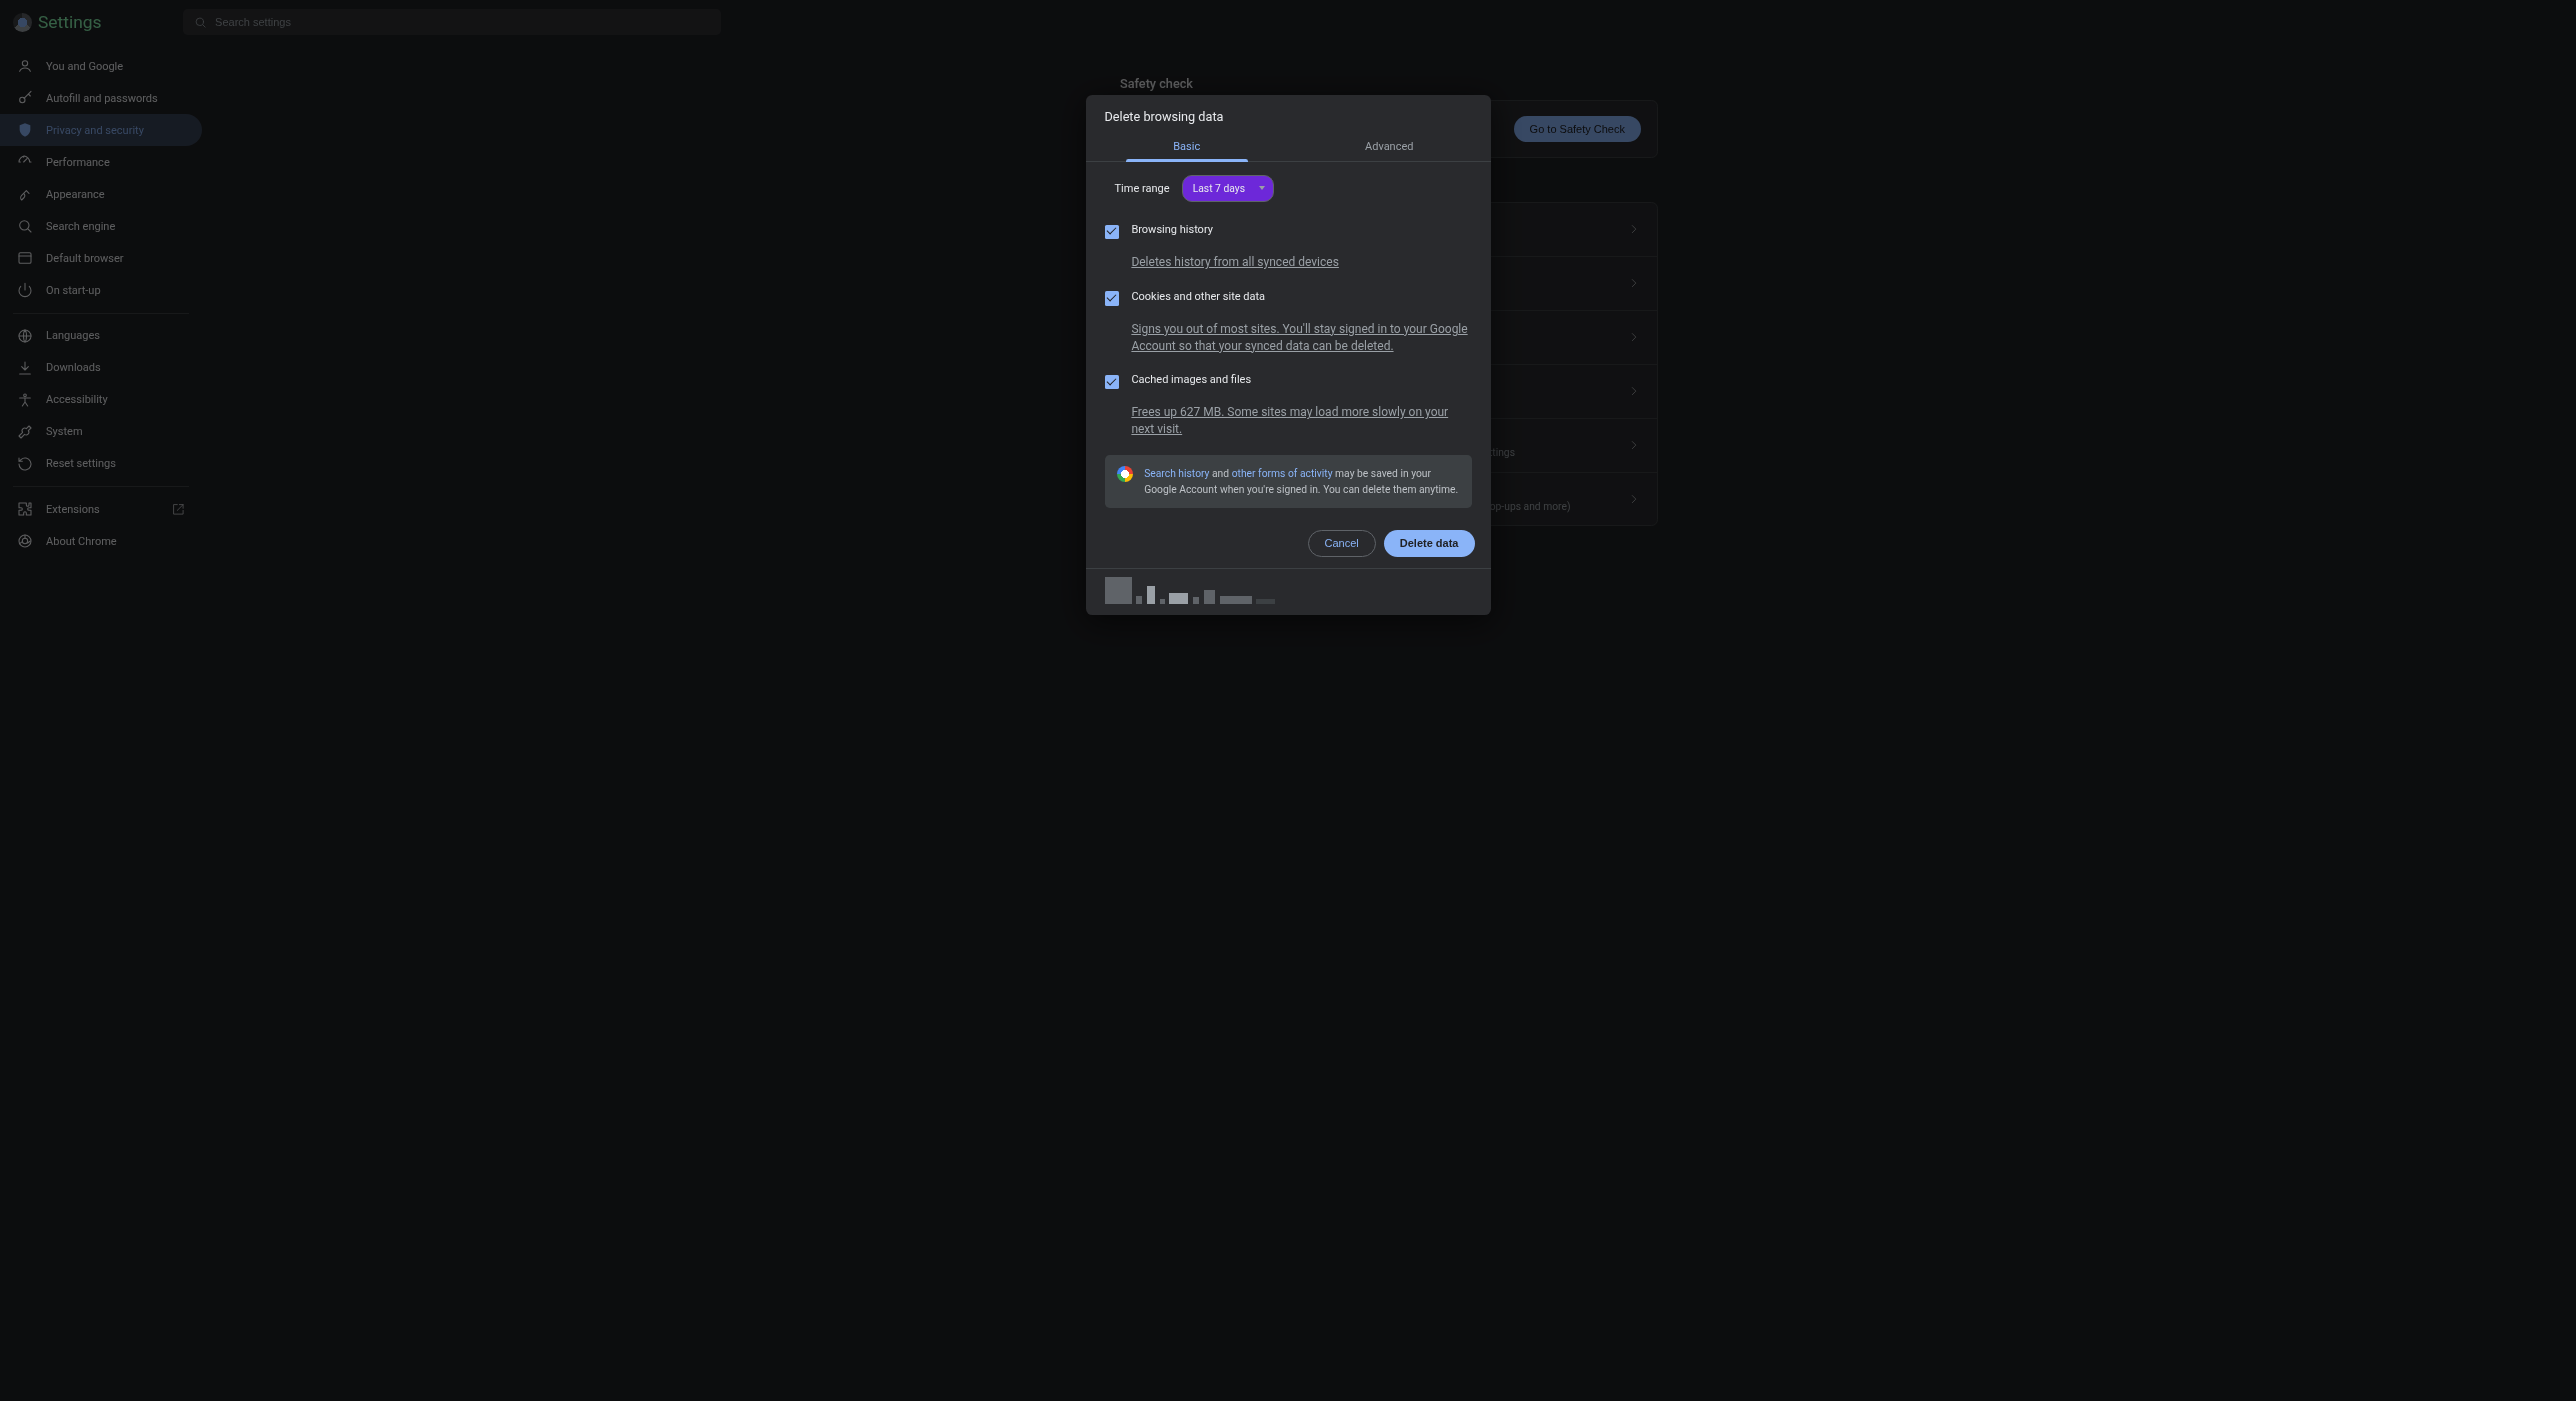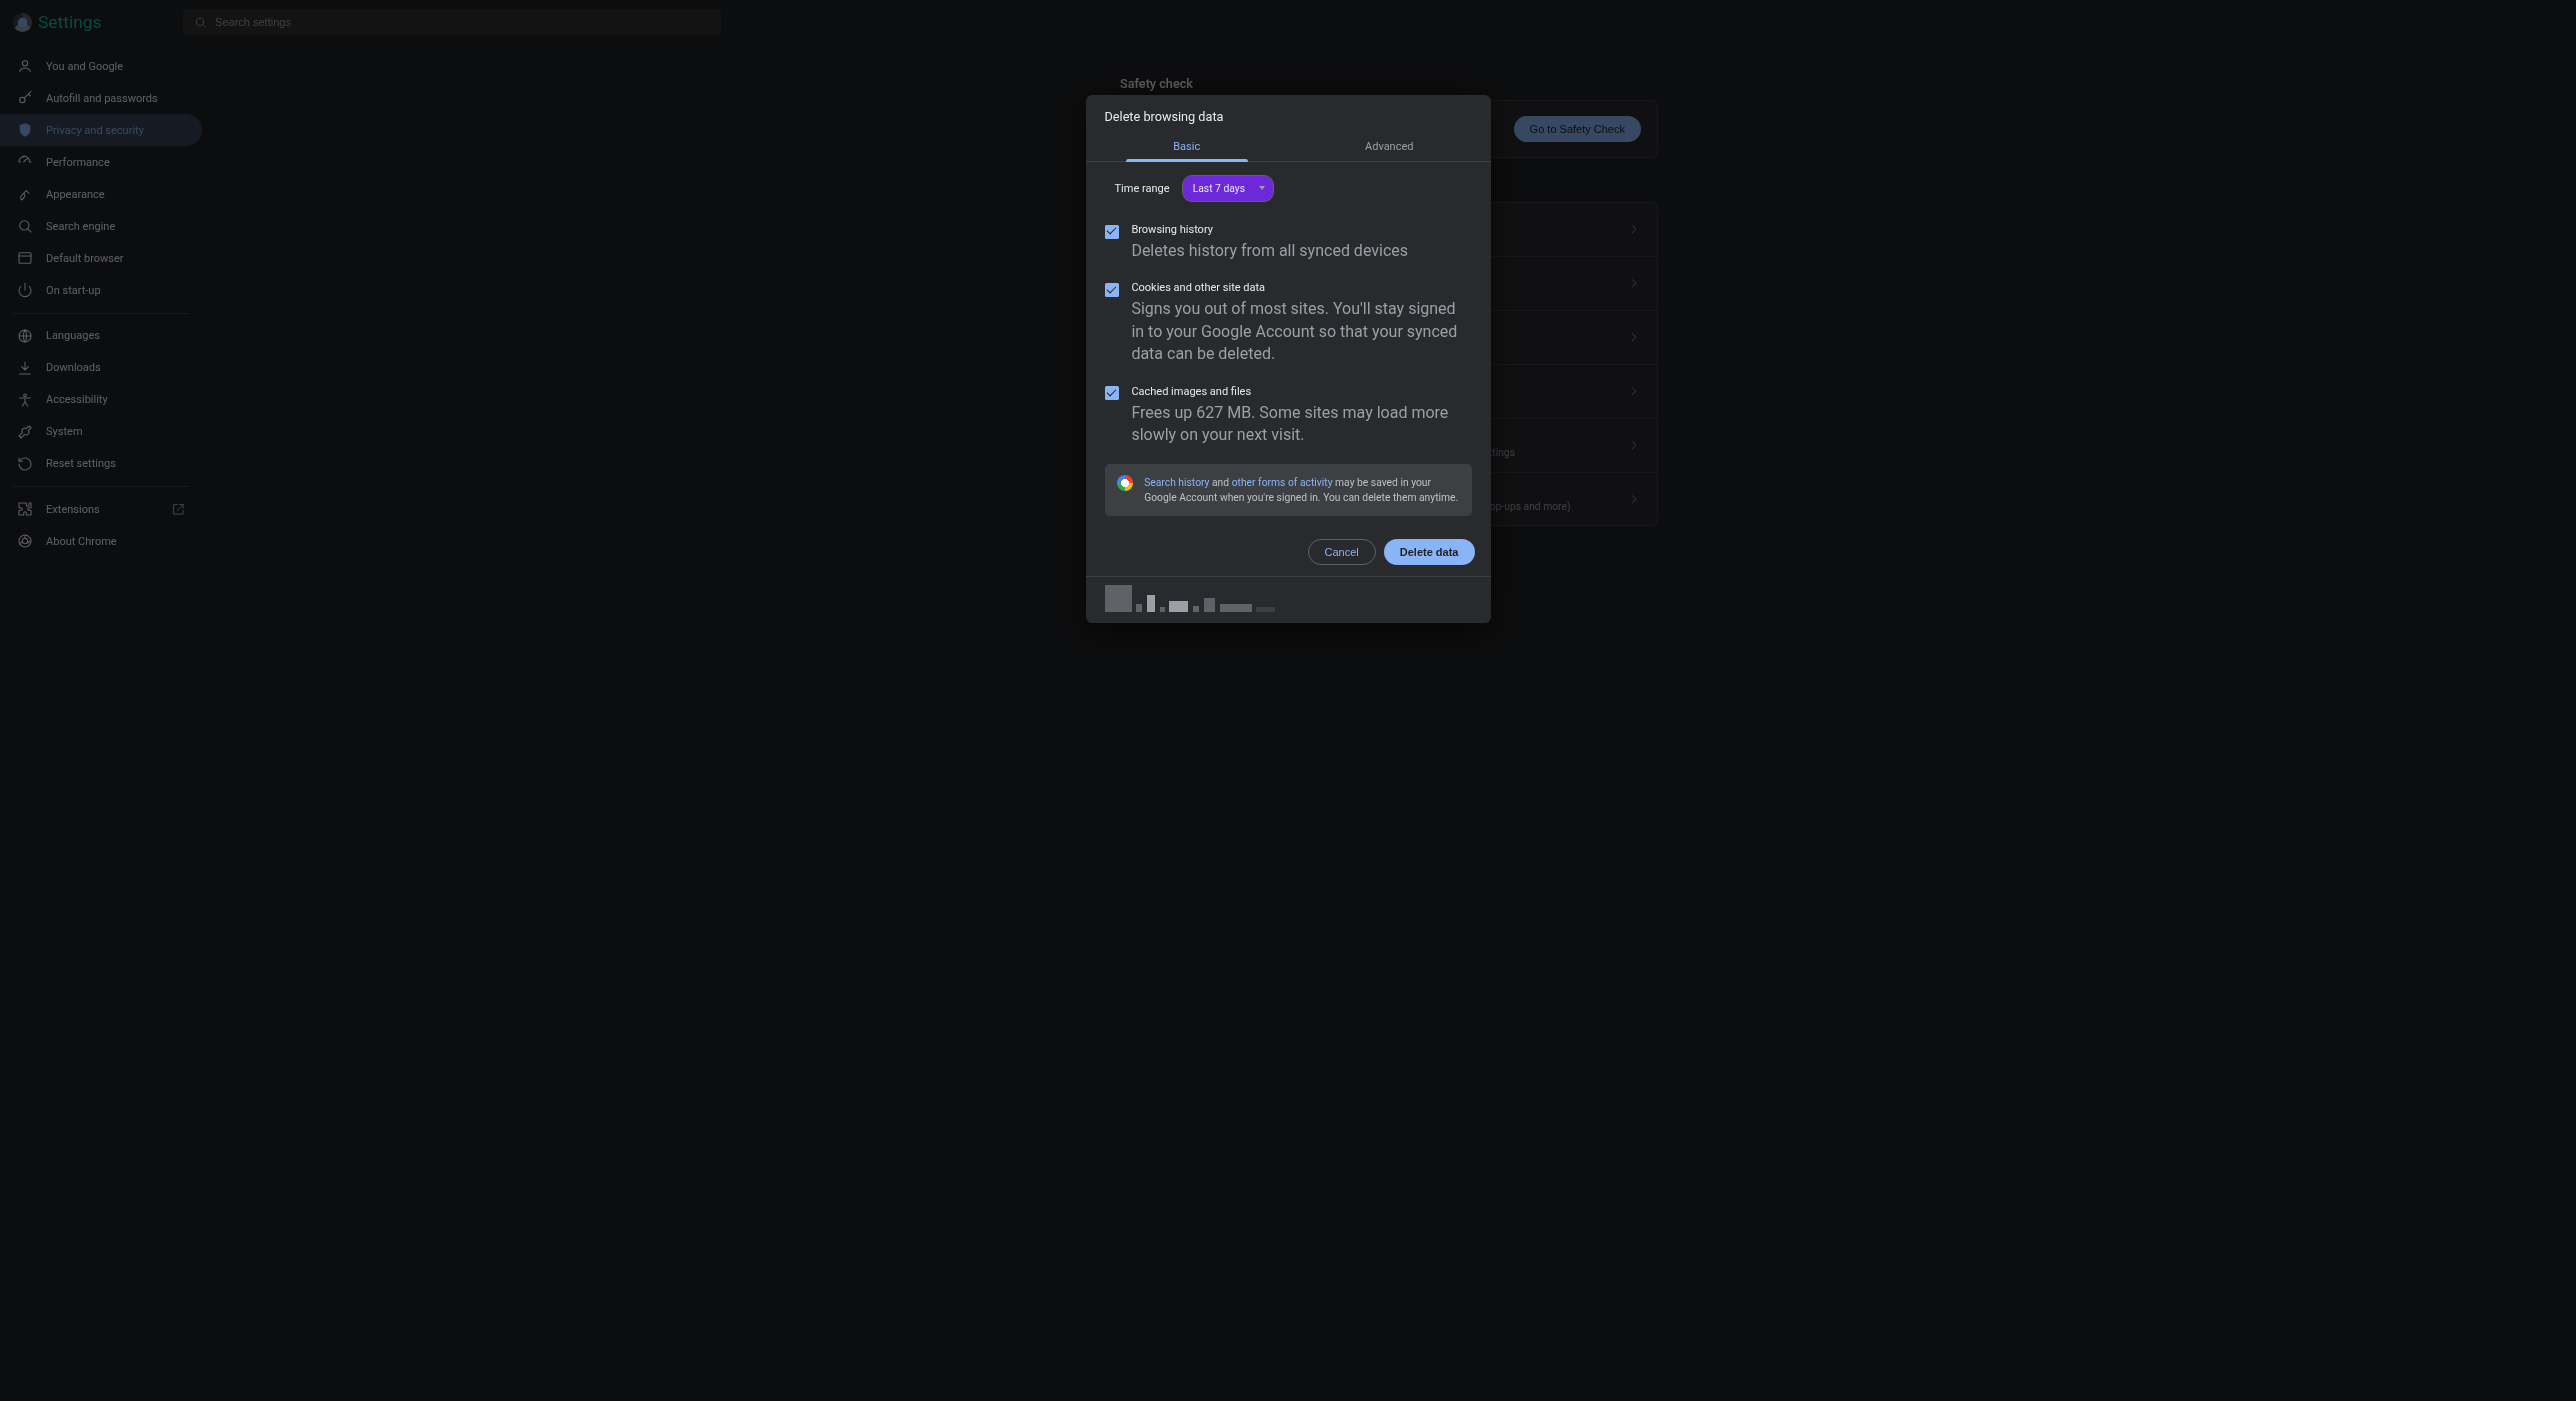--- a/index.html
+++ b/index.html
@@ -34,21 +34,21 @@
   }
   .brand-icon {
     width: 19px; height: 19px;
     border-radius: 50%;
     background:
       radial-gradient(circle at 50% 50%, #8ab4f8 0 4.7px, transparent 4.7px),
       conic-gradient(#5f6368 0 120deg, #9aa0a6 120deg 240deg, #3c4043 240deg 360deg);
   }
   .brand-title {
     font-size: 17.4px;
-    color: #14b8a6;
+    color: #86efac;
     font-weight: 400;
   }
   .search-wrap {
     flex: 1;
     display: flex;
     justify-content: flex-start;
   }
   .search-field {
     width: 538px;
     max-width: 60%;
@@ -251,21 +251,21 @@
   .cbox::after {
     content: "";
     position: absolute;
     left: 4px; top: 0.8px;
     width: 4px; height: 8px;
     border: solid #202124;
     border-width: 0 1.6px 1.6px 0;
     transform: rotate(45deg);
   }
   .check-text .t1 { font-size: 11px; color: #e8eaed; }
-  .check-text .t2 { font-size: 16px; color: #9aa0a6; margin-top: 4px; line-height: 1.4; }
+  .check-text .t2 { font-size: 12px; color: #9aa0a6; margin-top: 18px; line-height: 1.4; text-decoration: underline; }
 
   .info-box {
     display: flex;
     gap: 11px;
     background: #3c4043;
     border-radius: 4.7px;
     padding: 11px 12.7px;
     margin: 6.3px 0 14.2px;
     font-size: 10.3px;
     color: #bdc1c6;

